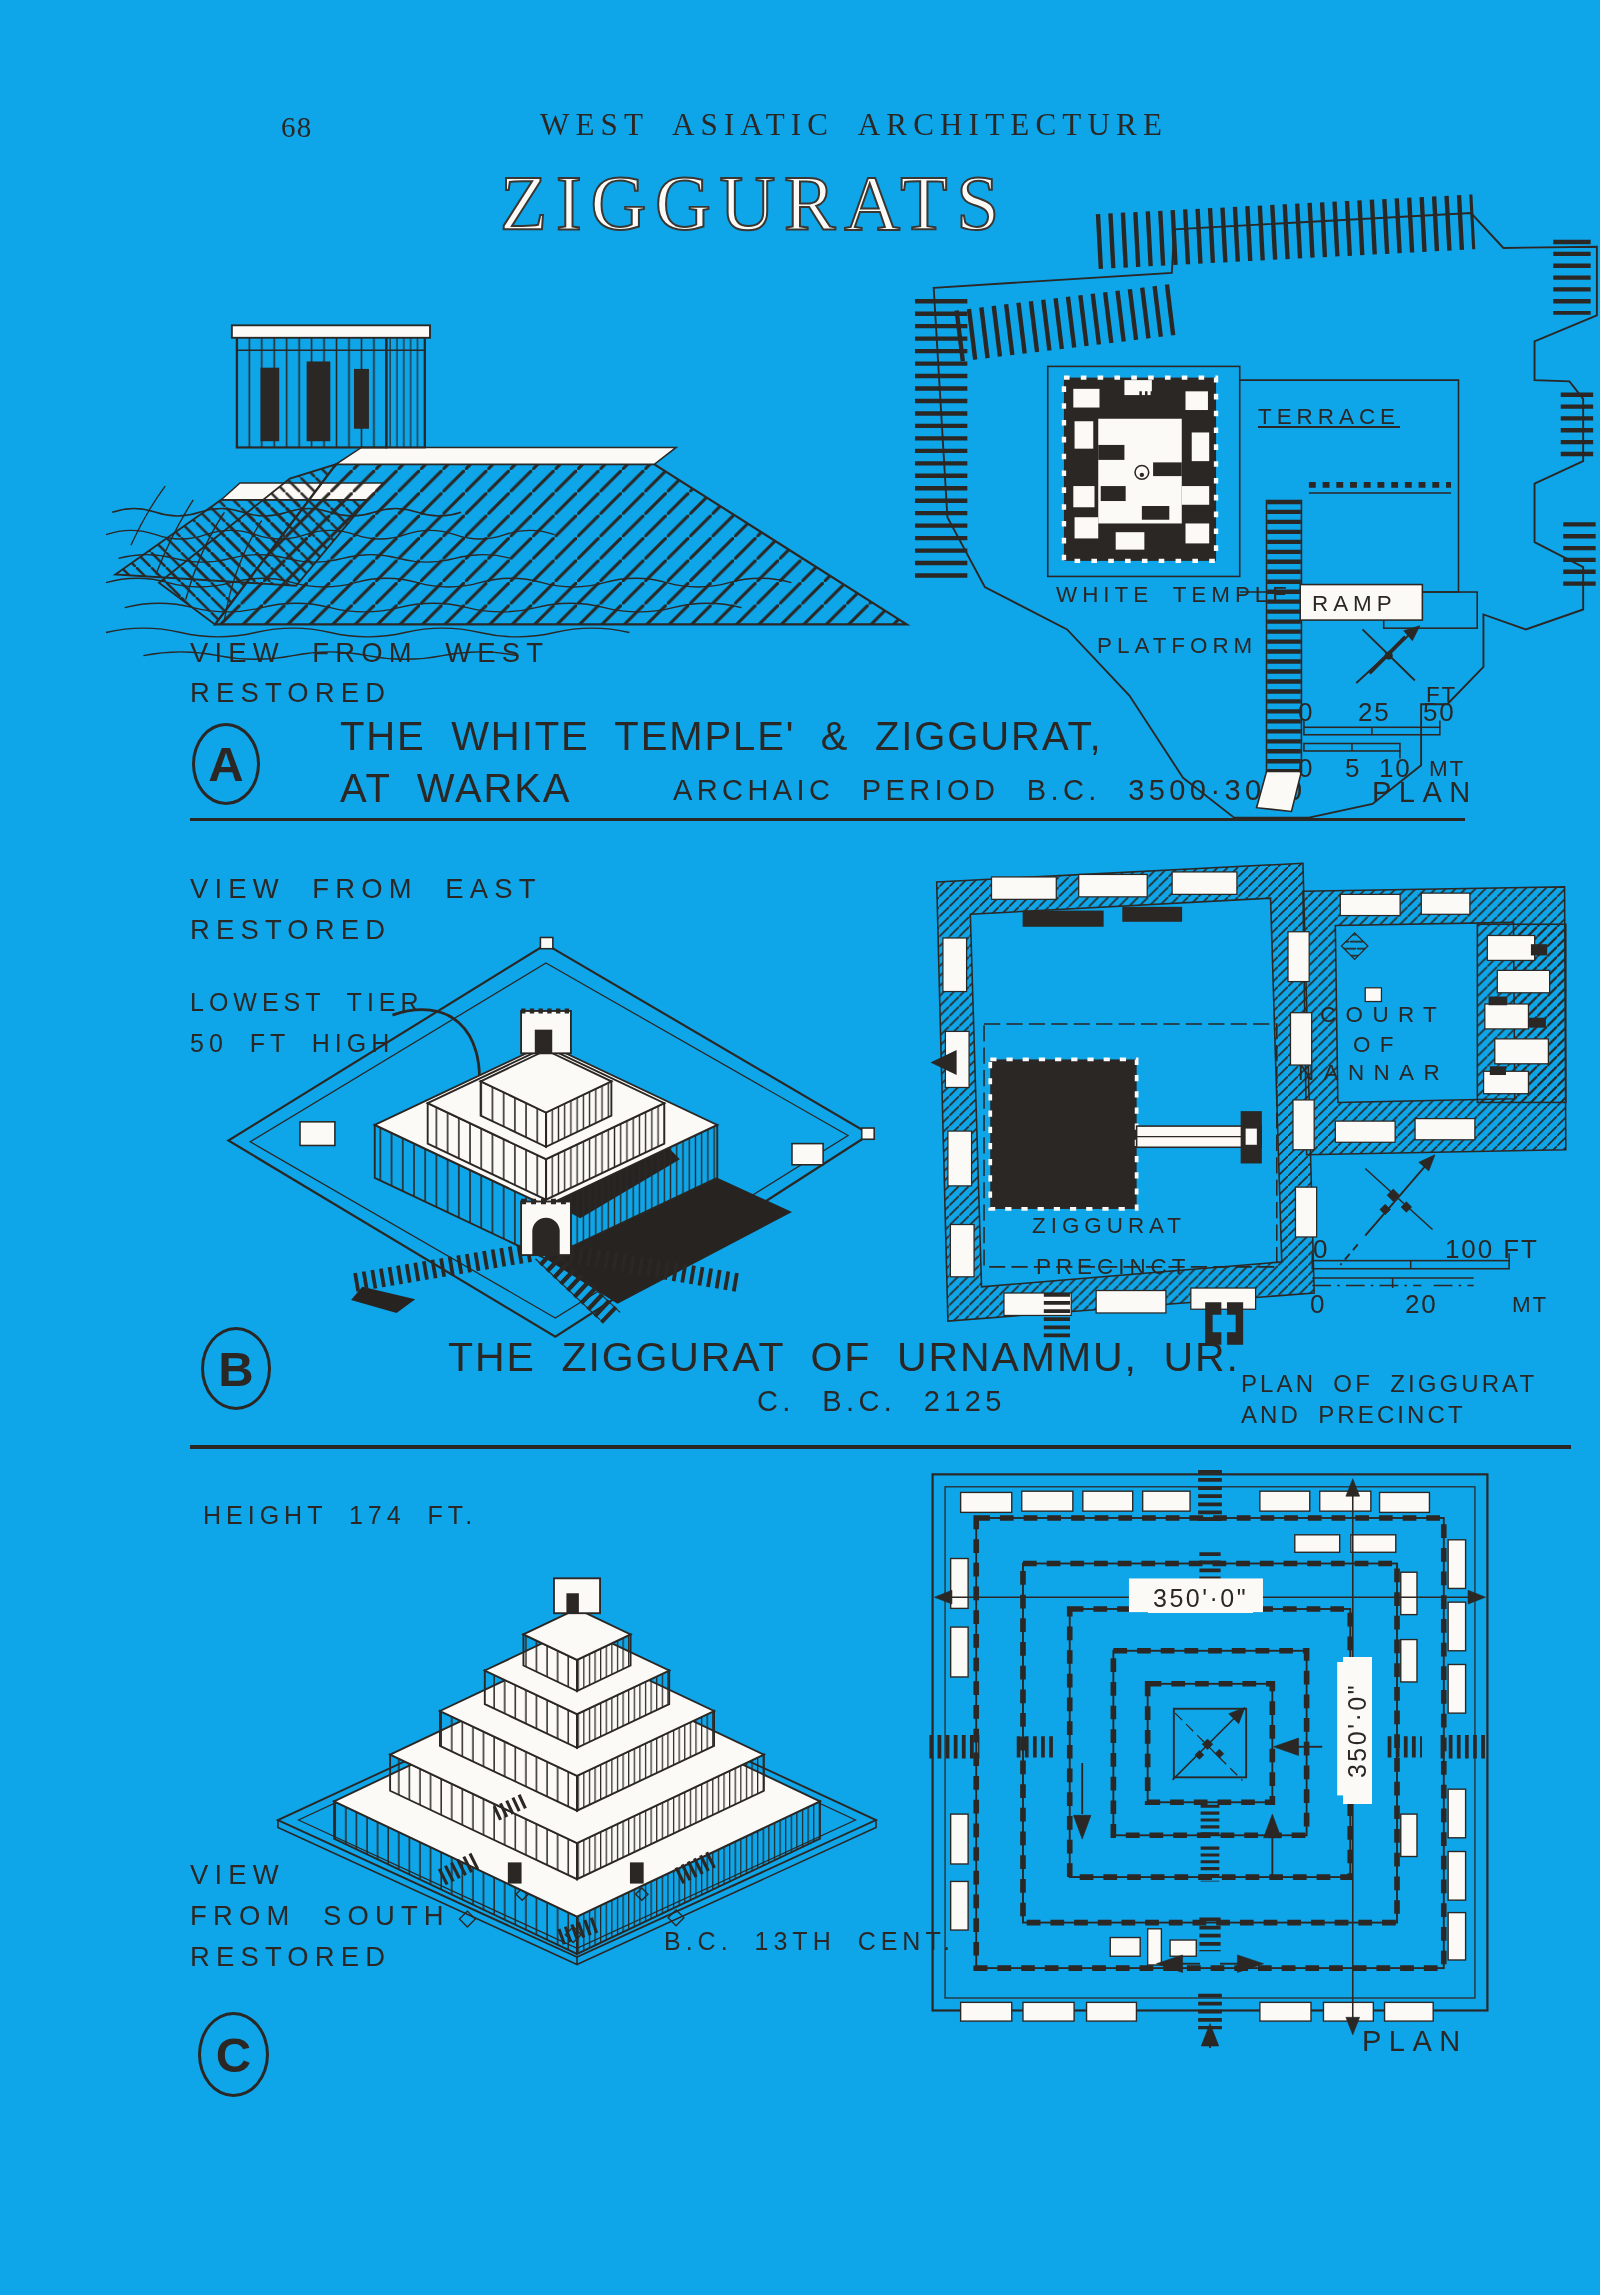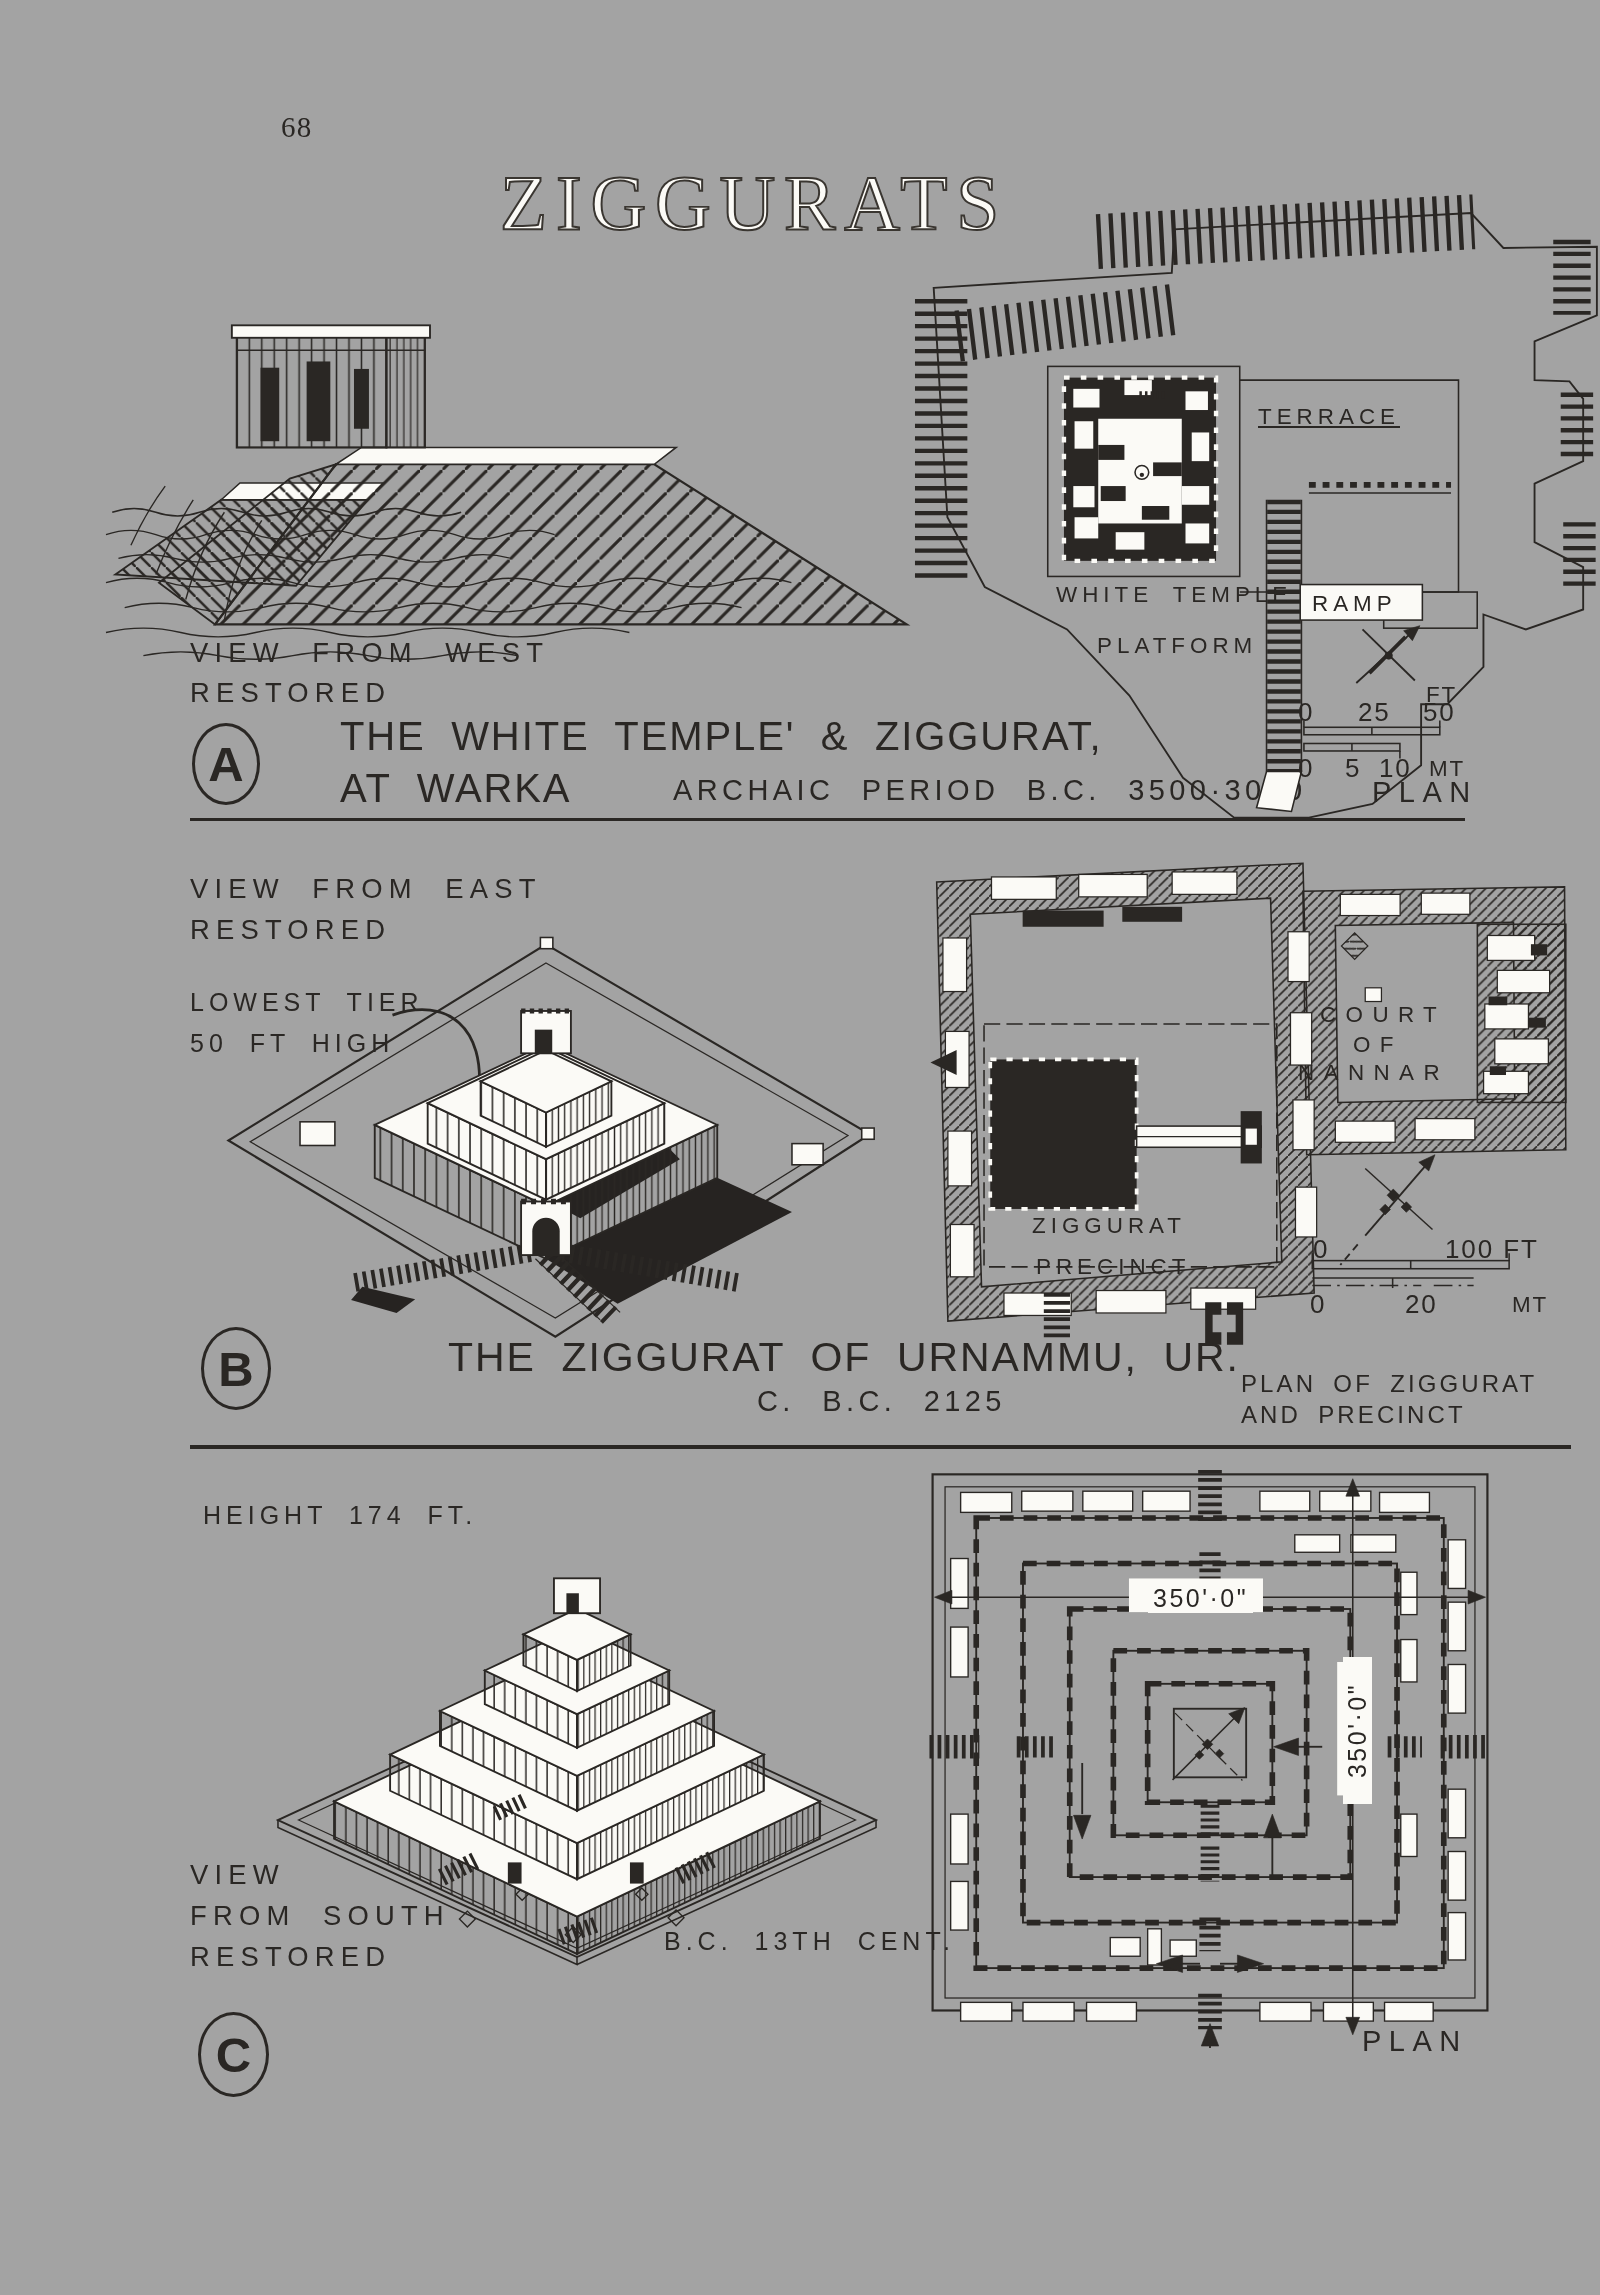--- a/index.html
+++ b/index.html
@@ -1,16 +1,16 @@
 <!DOCTYPE html>
 <html style="font-size:10px"><head>
 <meta charset="utf-8">
 <style>
   html,body{margin:0;padding:0;background:#d8d6d0;}
-  .page{position:relative;width:1600px;height:2295px;background:#a3a3a3;overflow:hidden;}
+  .page{position:relative;width:1600px;height:2295px;background:#0ea5e9;overflow:hidden;}
   .abs{position:absolute;}
   .sans{font-family:"Liberation Sans",sans-serif;color:#2a2724;}
   .serif{font-family:"Liberation Serif",serif;color:#2a2724;}
   .pagenum{font-size:29px;letter-spacing:1.2px;}
   .header{font-size:31px;letter-spacing:6.2px;word-spacing:11.2px;}
   .viewlbl{font-size:27.4px;letter-spacing:6.2px;word-spacing:13.7px;white-space:nowrap;}
   .annot{font-size:25px;letter-spacing:5px;word-spacing:10px;white-space:nowrap;}
   .cap{font-size:40px;letter-spacing:1.9px;word-spacing:12.5px;white-space:nowrap;}
   .cap-b{font-size:41px;}
   .cap-c{font-size:45px;}
@@ -26,20 +26,21 @@
     font-family:"Liberation Sans",sans-serif;font-weight:bold;font-size:49px;color:#2a2724;}
   .divider{background:#2a2724;}
   svg{display:block;overflow:visible;}
 </style>
 </head>
 <body>
 
 <div class="page">
 
   <span class="abs serif pagenum" style="left:281px;top:111px;">68</span>
+  <span class="abs serif header" style="left:854px;top:107px;transform:translateX(-50%);">WEST ASIATIC ARCHITECTURE</span>
 
   <svg class="abs" style="left:486px;top:155px;" width="536" height="94" viewBox="0 0 860 150">
     <text x="430" y="118" text-anchor="middle" font-family="Liberation Serif, serif" font-size="124" letter-spacing="14" fill="#fbfaf6" stroke="#3a3631" stroke-width="3.2">ZIGGURATS</text>
   </svg>
 
   <svg class="abs" style="left:106px;top:268px;" width="810" height="405" viewBox="0 0 1300 650">
     <defs>
       <pattern id="aD1" width="36" height="36" patternUnits="userSpaceOnUse">
           <path d="M-9,45 L45,-9" stroke="#2a2724" stroke-width="5" fill="none"></path>
         </pattern>

